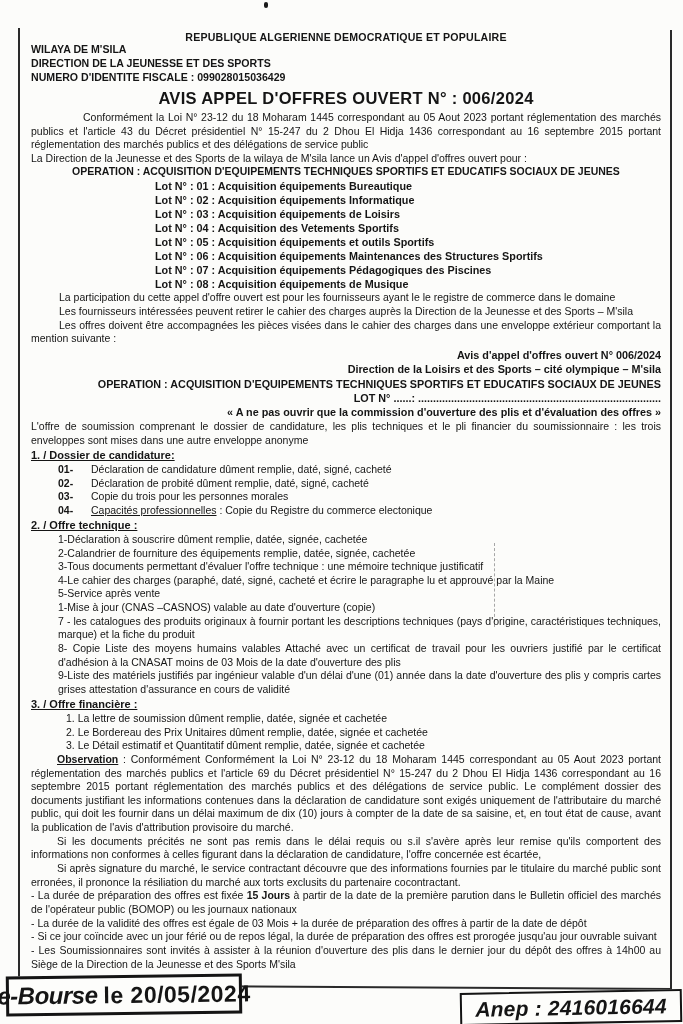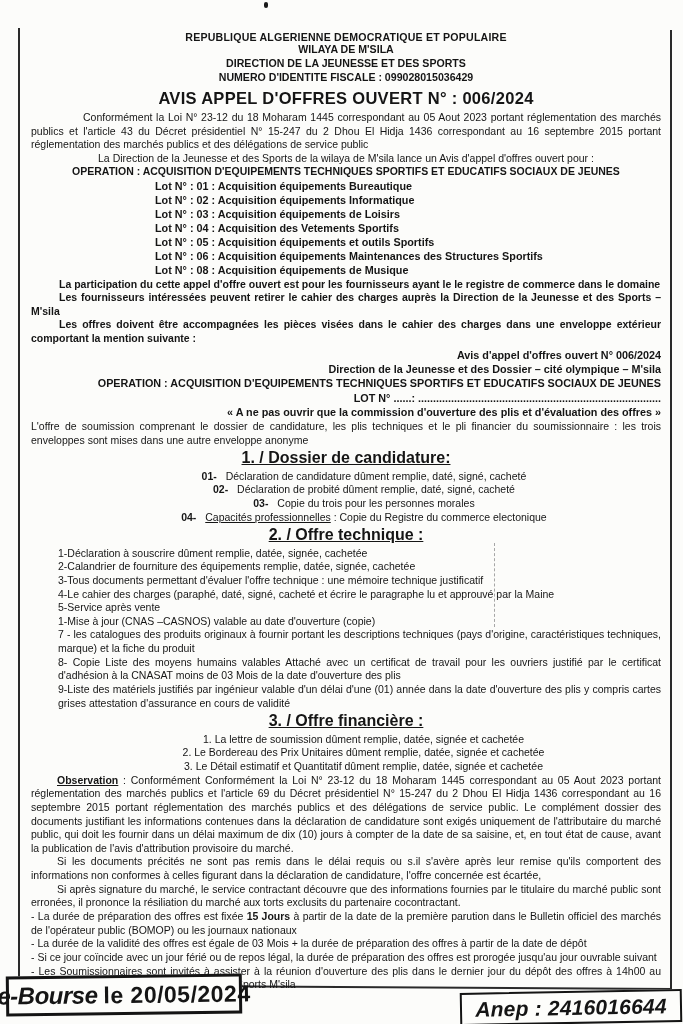--- a/index.html
+++ b/index.html
@@ -11,36 +11,36 @@
     -webkit-font-smoothing:antialiased;
   }
   
   .frame-left{position:absolute;left:18px;top:28px;height:958px;width:2px;background:#2a2a2a;}
   .frame-right{position:absolute;left:670px;top:30px;height:963px;width:2px;background:#2a2a2a;}
   .frame-bottom{position:absolute;left:18px;top:984px;width:654px;height:2px;background:#2a2a2a;transform:rotate(0.35deg);transform-origin:left center;}
   .top-dot{position:absolute;left:264px;top:2px;width:4px;height:6px;background:#1a1a1a;border-radius:2px;}
   .scan-artifact{position:absolute;left:494px;top:543px;height:84px;width:0;border-left:1px dashed #8a8a8a;opacity:.75;}
 
   .content{position:absolute;left:31px;top:31px;width:630px;}
-  p{margin:0;text-align:center;}
+  p{margin:0;}
   .sz{font-size:10.5px;line-height:1.3;}
   .b{font-weight:bold;}
   .c{text-align:center;}
   .j{text-align:justify;}
   .u{text-decoration:underline;}
   .hdr-center{font-size:10.6px;font-weight:bold;text-align:center;letter-spacing:.2px;}
   .org-line{font-size:10.6px;font-weight:bold;line-height:1.32;}
   .title{font-size:16.5px;font-weight:bold;text-align:center;letter-spacing:.3px;margin:4px 0 3px 0;}
   .intro{text-indent:52px;}
   .lots{margin-left:124px;margin-top:1px;}
   .lots div{font-size:10.8px;font-weight:bold;line-height:1.29;}
-  .pp{text-indent:28px;font-weight:bold;}
+  .pp{text-indent:28px;}
   .envelope{margin:2px 0 1px 0;}
   .envelope div{font-size:10.8px;font-weight:bold;line-height:1.32;text-align:right;}
-  .sec-title{font-size:16px;font-weight:bold;text-decoration:underline;line-height:1.4;}
+  .sec-title{font-size:11px;font-weight:bold;text-decoration:underline;line-height:1.4;}
   .cand-item{margin-left:27px;line-height:1.3;}
   .cand-item .num{display:inline-block;width:33px;font-weight:bold;}
   .tech-item{margin-left:27px;line-height:1.3;text-align:justify;}
   .fin-item{margin-left:35px;line-height:1.3;}
   .obs{text-indent:26px;}
   .obs .lbl{font-weight:bold;text-decoration:underline;}
   .ind{text-indent:26px;}
   .footer-box{
     position:absolute;display:flex;align-items:center;justify-content:center;
     border:3px solid #141414;background:#fdfdfb;white-space:nowrap;
@@ -75,30 +75,31 @@
     <p class="sz">La Direction de la Jeunesse et des Sports de la wilaya de M'sila lance un Avis d'appel d'offres ouvert pour :</p>
     <p class="sz b c">OPERATION : ACQUISITION D'EQUIPEMENTS TECHNIQUES SPORTIFS ET EDUCATIFS SOCIAUX DE JEUNES</p>
 
     <div class="lots">
       <div>Lot N° : 01 : Acquisition équipements Bureautique</div>
       <div>Lot N° : 02 : Acquisition équipements Informatique</div>
       <div>Lot N° : 03 : Acquisition équipements de Loisirs</div>
       <div>Lot N° : 04 : Acquisition des Vetements Sportifs</div>
       <div>Lot N° : 05 : Acquisition équipements et outils Sportifs</div>
       <div>Lot N° : 06 : Acquisition équipements Maintenances des Structures Sportifs</div>
+      <div>Lot N° : 07 : Acquisition équipements Pédagogiques des Piscines</div>
       <div>Lot N° : 08 : Acquisition équipements de Musique</div>
     </div>
 
     <p class="sz j pp">La participation du cette appel d'offre ouvert est pour les fournisseurs ayant le le registre de commerce dans le domaine</p>
     <p class="sz j pp">Les fournisseurs intéressées peuvent retirer le cahier des charges auprès la Direction de la Jeunesse et des Sports – M'sila</p>
     <p class="sz j pp">Les offres doivent être accompagnées les pièces visées dans le cahier des charges dans une enveloppe extérieur comportant la mention suivante :</p>
 
     <div class="envelope">
       <div>Avis d'appel d'offres ouvert N° 006/2024</div>
-      <div>Direction de la Jeunesse et des Dossier – cité olympique – M'sila</div>
+      <div>Direction de la Loisirs et des Sports – cité olympique – M'sila</div>
       <div>OPERATION : ACQUISITION D'EQUIPEMENTS TECHNIQUES SPORTIFS ET EDUCATIFS SOCIAUX DE JEUNES</div>
       <div>LOT N° ......: .................................................................................</div>
       <div>« A ne pas ouvrir que la commission d'ouverture des plis et d'évaluation des offres »</div>
     </div>
 
     <p class="sz j">L'offre de soumission comprenant le dossier de candidature, les plis techniques et le pli financier du soumissionnaire : les trois enveloppes sont mises dans une autre enveloppe anonyme</p>
 
     <p class="sec-title">1. / Dossier de candidature:</p>
     <p class="sz cand-item"><span class="num">01-</span><span>Déclaration de candidature dûment remplie, daté, signé, cacheté</span></p>
     <p class="sz cand-item"><span class="num">02-</span><span>Déclaration de probité  dûment remplie, daté, signé, cacheté</span></p>

